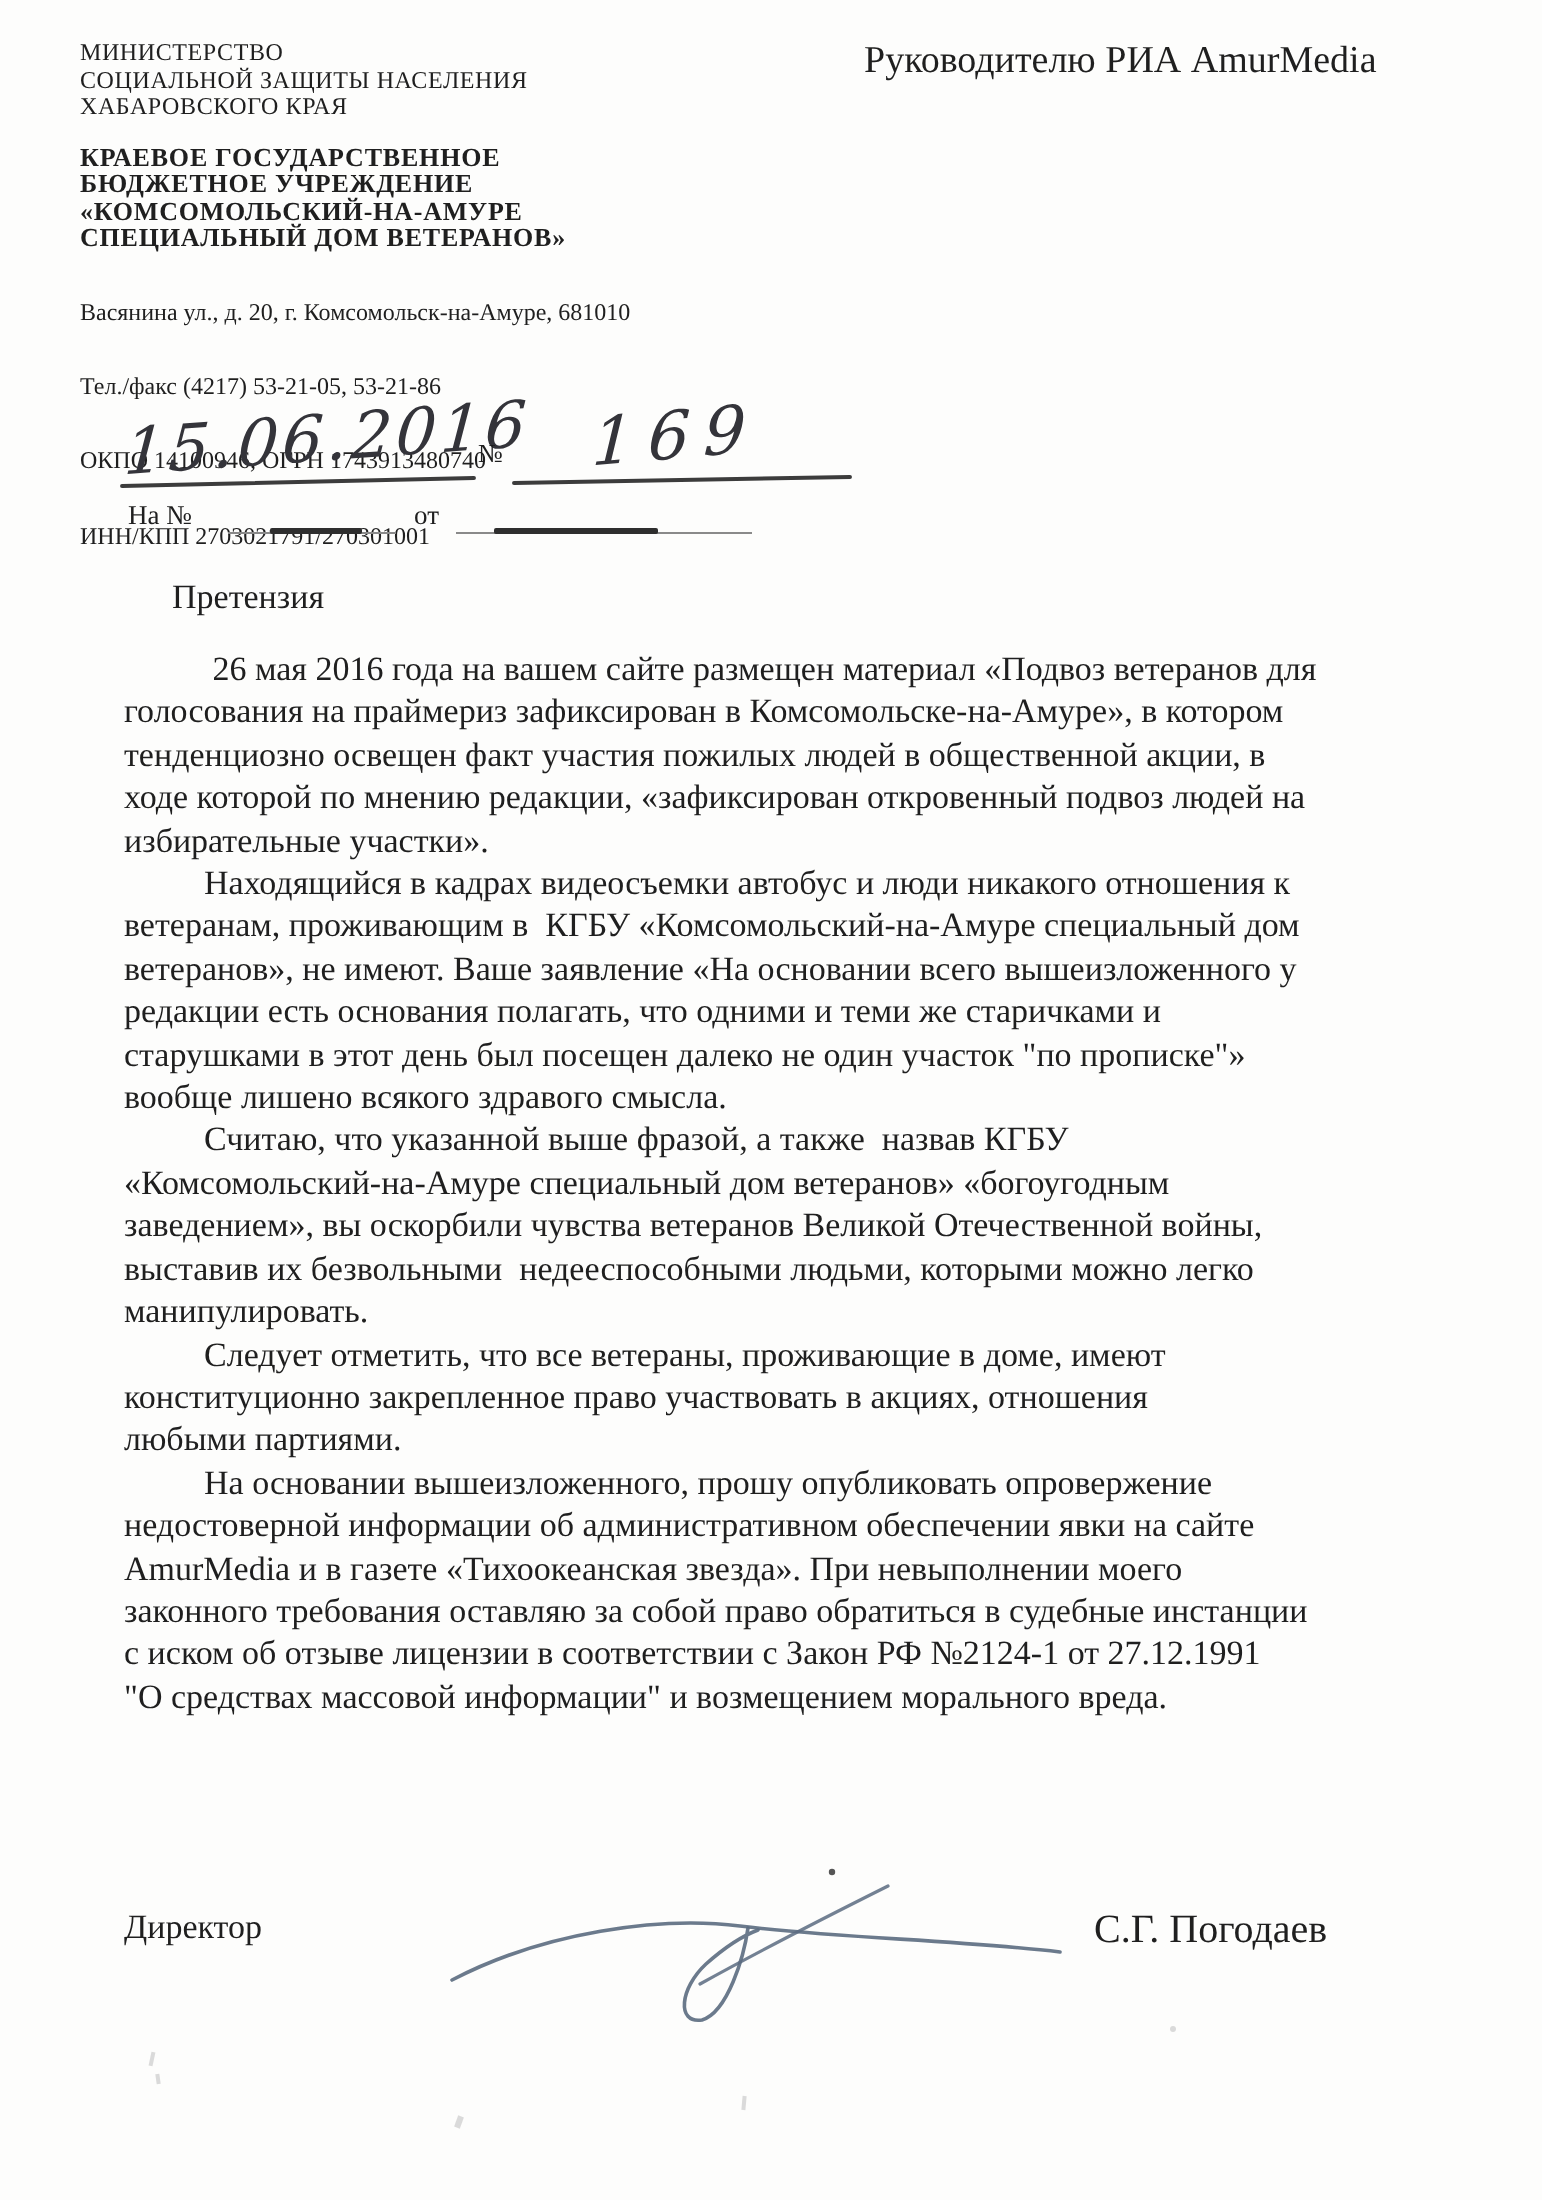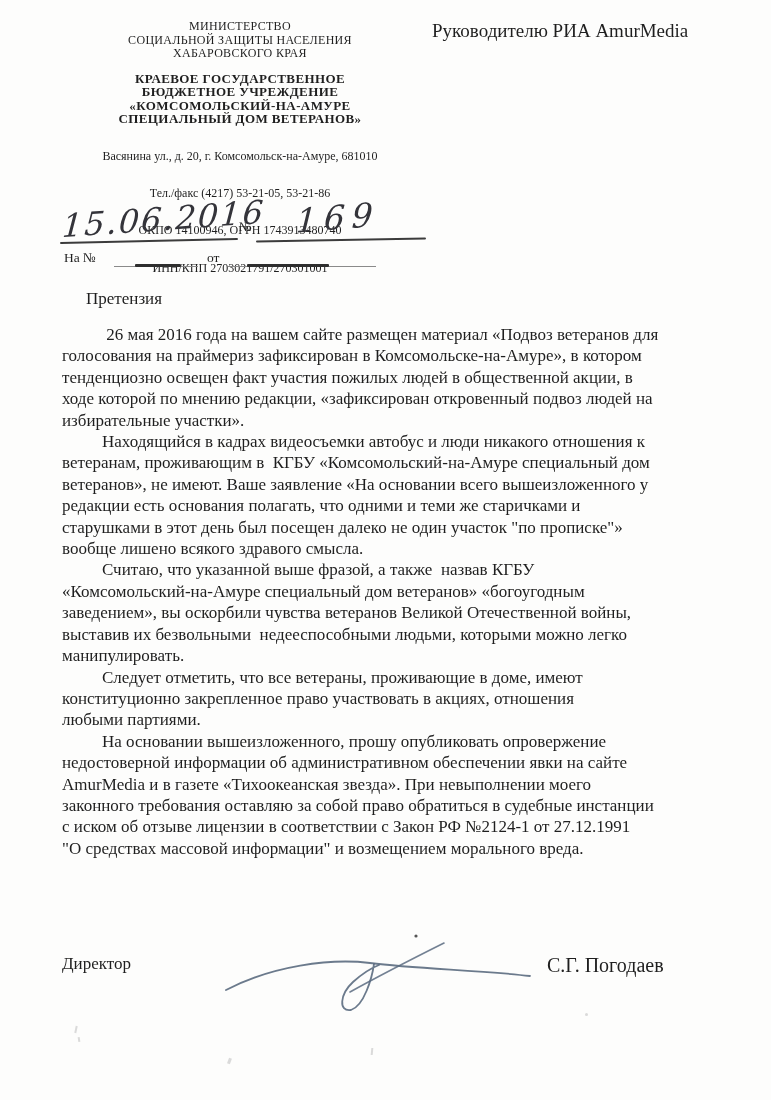--- a/index.html
+++ b/index.html
@@ -2,21 +2,21 @@
 <html><head>
 <meta charset="utf-8">
 <style>
   html,body{margin:0;padding:0;background:#e8e8e8;}
   .page{
     position:relative;width:771px;height:1100px;margin:0 auto;
     background:#fdfdfc;color:#1f1f1f;overflow:hidden;
     font-family:"Liberation Serif", serif;
   }
   
-  .letterhead{position:absolute;left:40px;top:20px;width:400px;text-align:center;}
+  .letterhead{position:absolute;left:40px;top:20px;width:400px;}
   .lh-ministry div{font-size:12px;line-height:13.5px;letter-spacing:.3px;}
   .lh-org{margin-top:11px;}
   .lh-org div{font-size:13px;line-height:13.5px;font-weight:bold;letter-spacing:.4px;}
   .lh-org-short{margin-top:1px;font-size:10.5px;font-weight:bold;}
   .lh-contacts{margin-top:13px;}
   .lh-contacts div{font-size:12px;line-height:13.4px;margin-top:24px;}
   
   .addressee{position:absolute;left:432px;top:20px;font-size:19px;}
   
   .hw{font-family:"DejaVu Serif", serif;font-style:italic;color:#34343a;}

